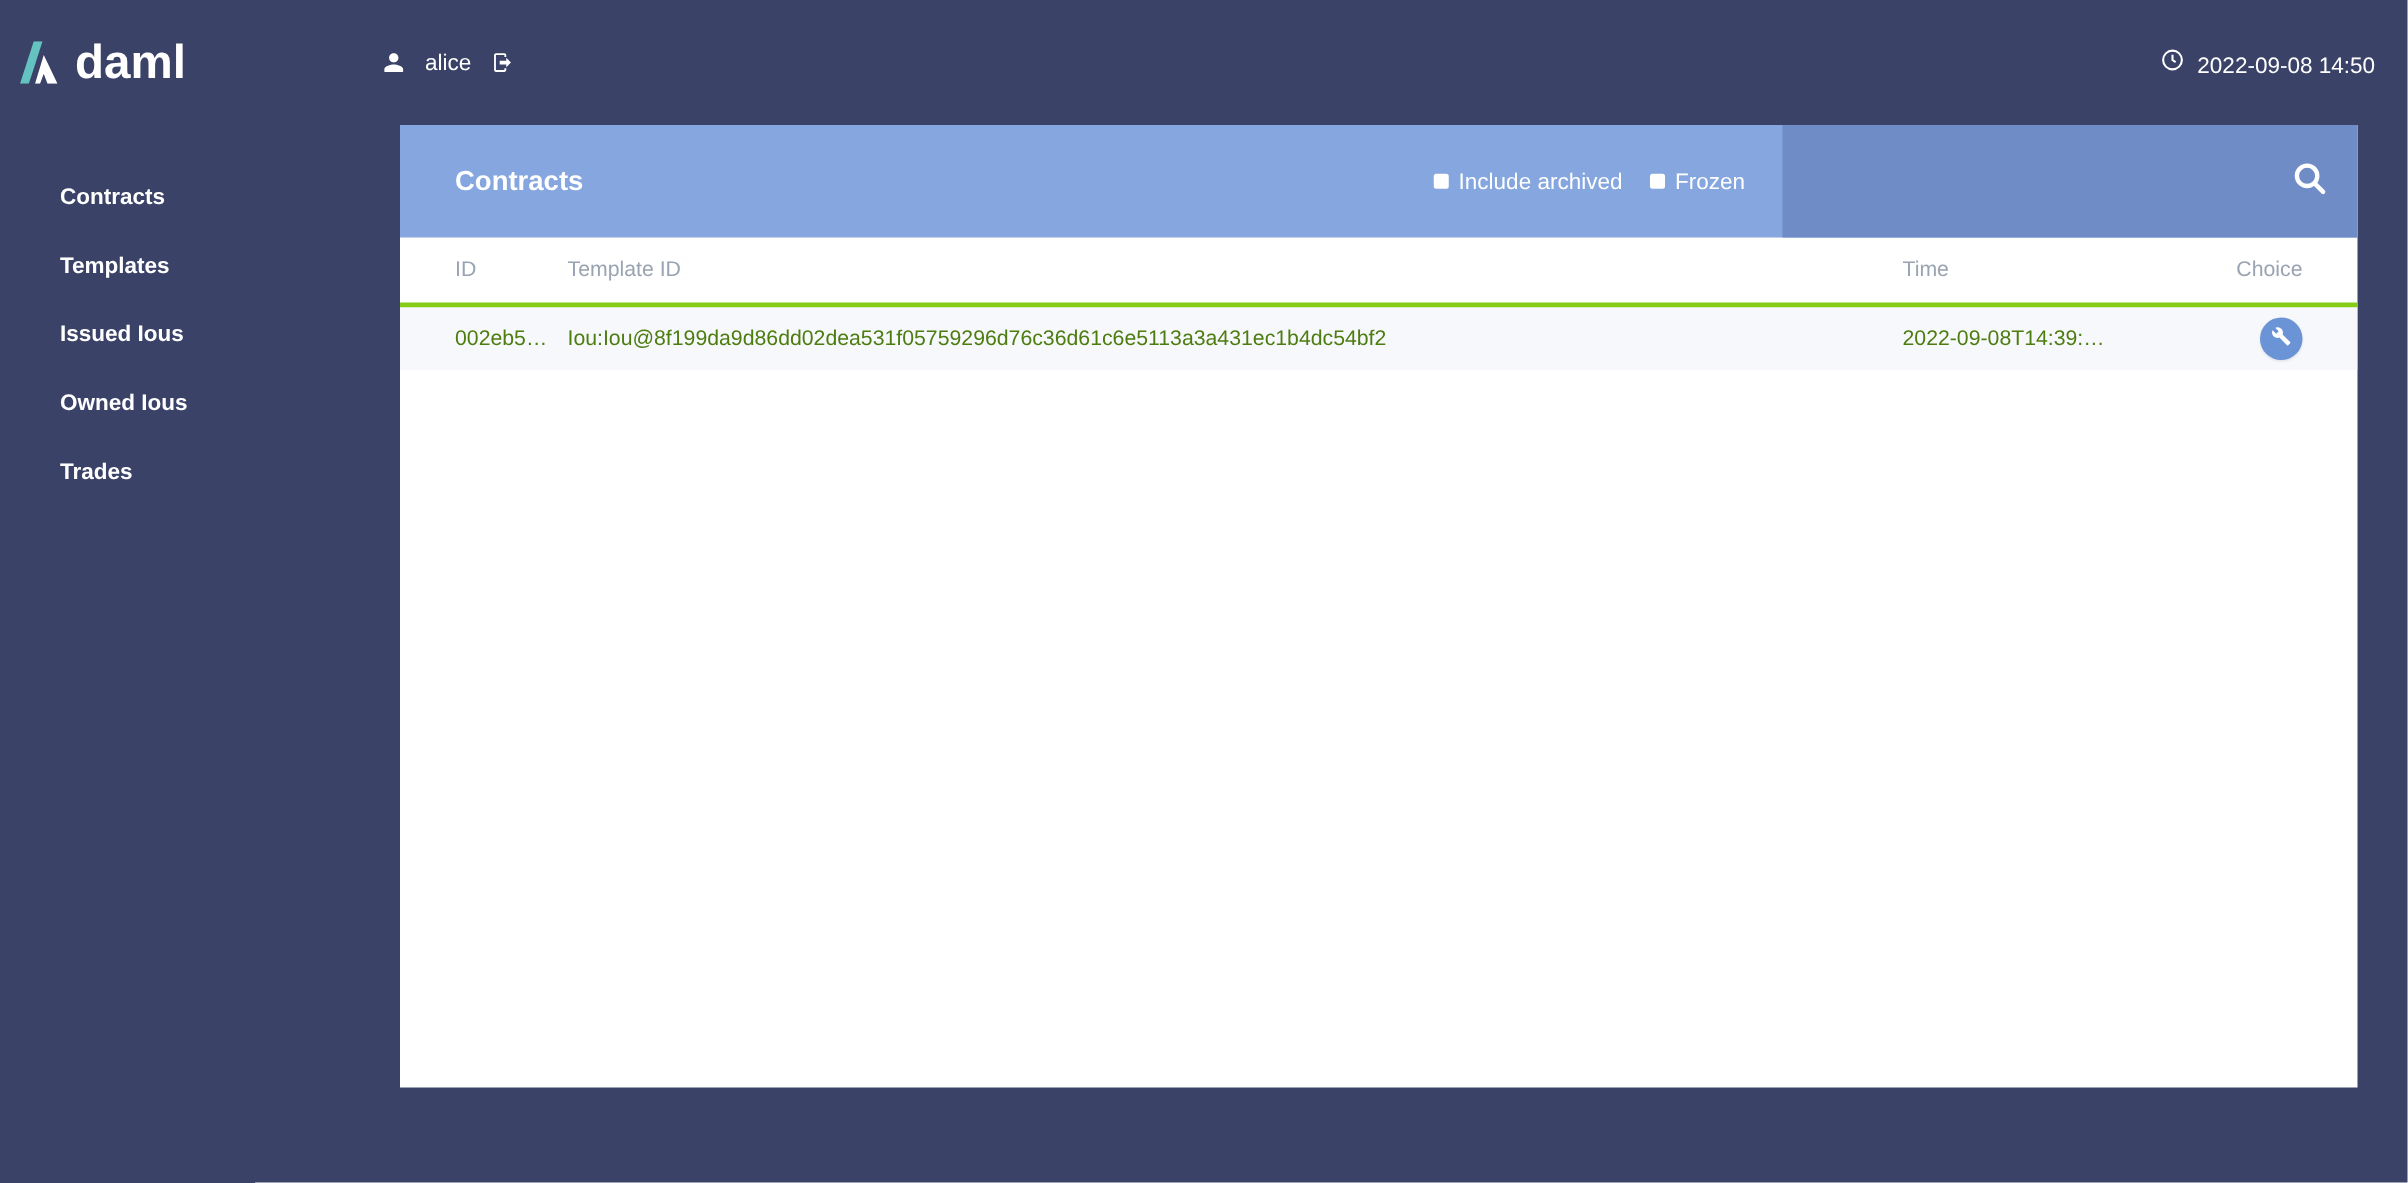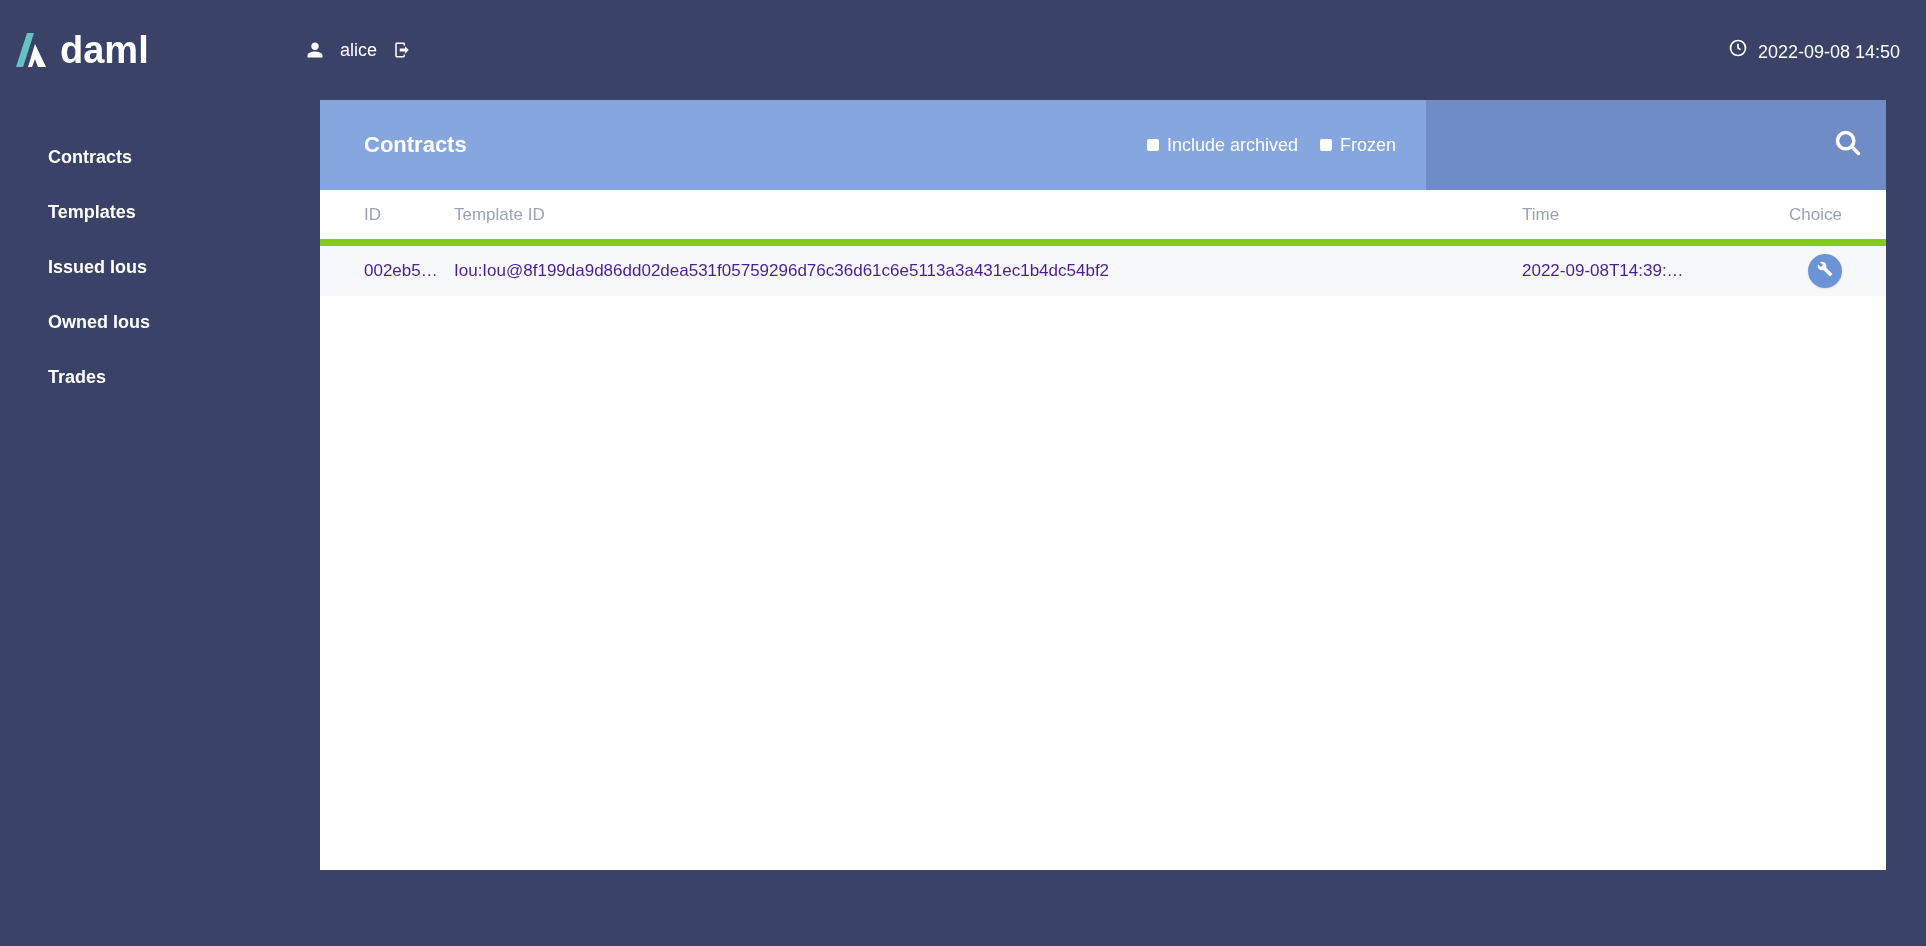--- a/index.html
+++ b/index.html
@@ -168,33 +168,33 @@
     }
 
     
     .table {
       width: 100%;
     }
     .table-header {
       display: flex;
       align-items: center;
       height: 56px;
-      border-bottom: 7px solid #84cc16;
+      border-bottom: 4px solid #84cc16;
       padding: 0 44px;
       color: #9aa3b2;
       font-size: 17px;
       font-weight: 500;
     }
     .table-row {
       display: flex;
       align-items: center;
       height: 50px;
       padding: 0 44px;
       background: #f6f8fb;
-      color: #4c1d95;
+      color: #4d7c0f;
       font-size: 17px;
       cursor: pointer;
     }
     .col-id {
       width: 90px;
       flex-shrink: 0;
       overflow: hidden;
       white-space: nowrap;
       text-overflow: ellipsis;
     }

